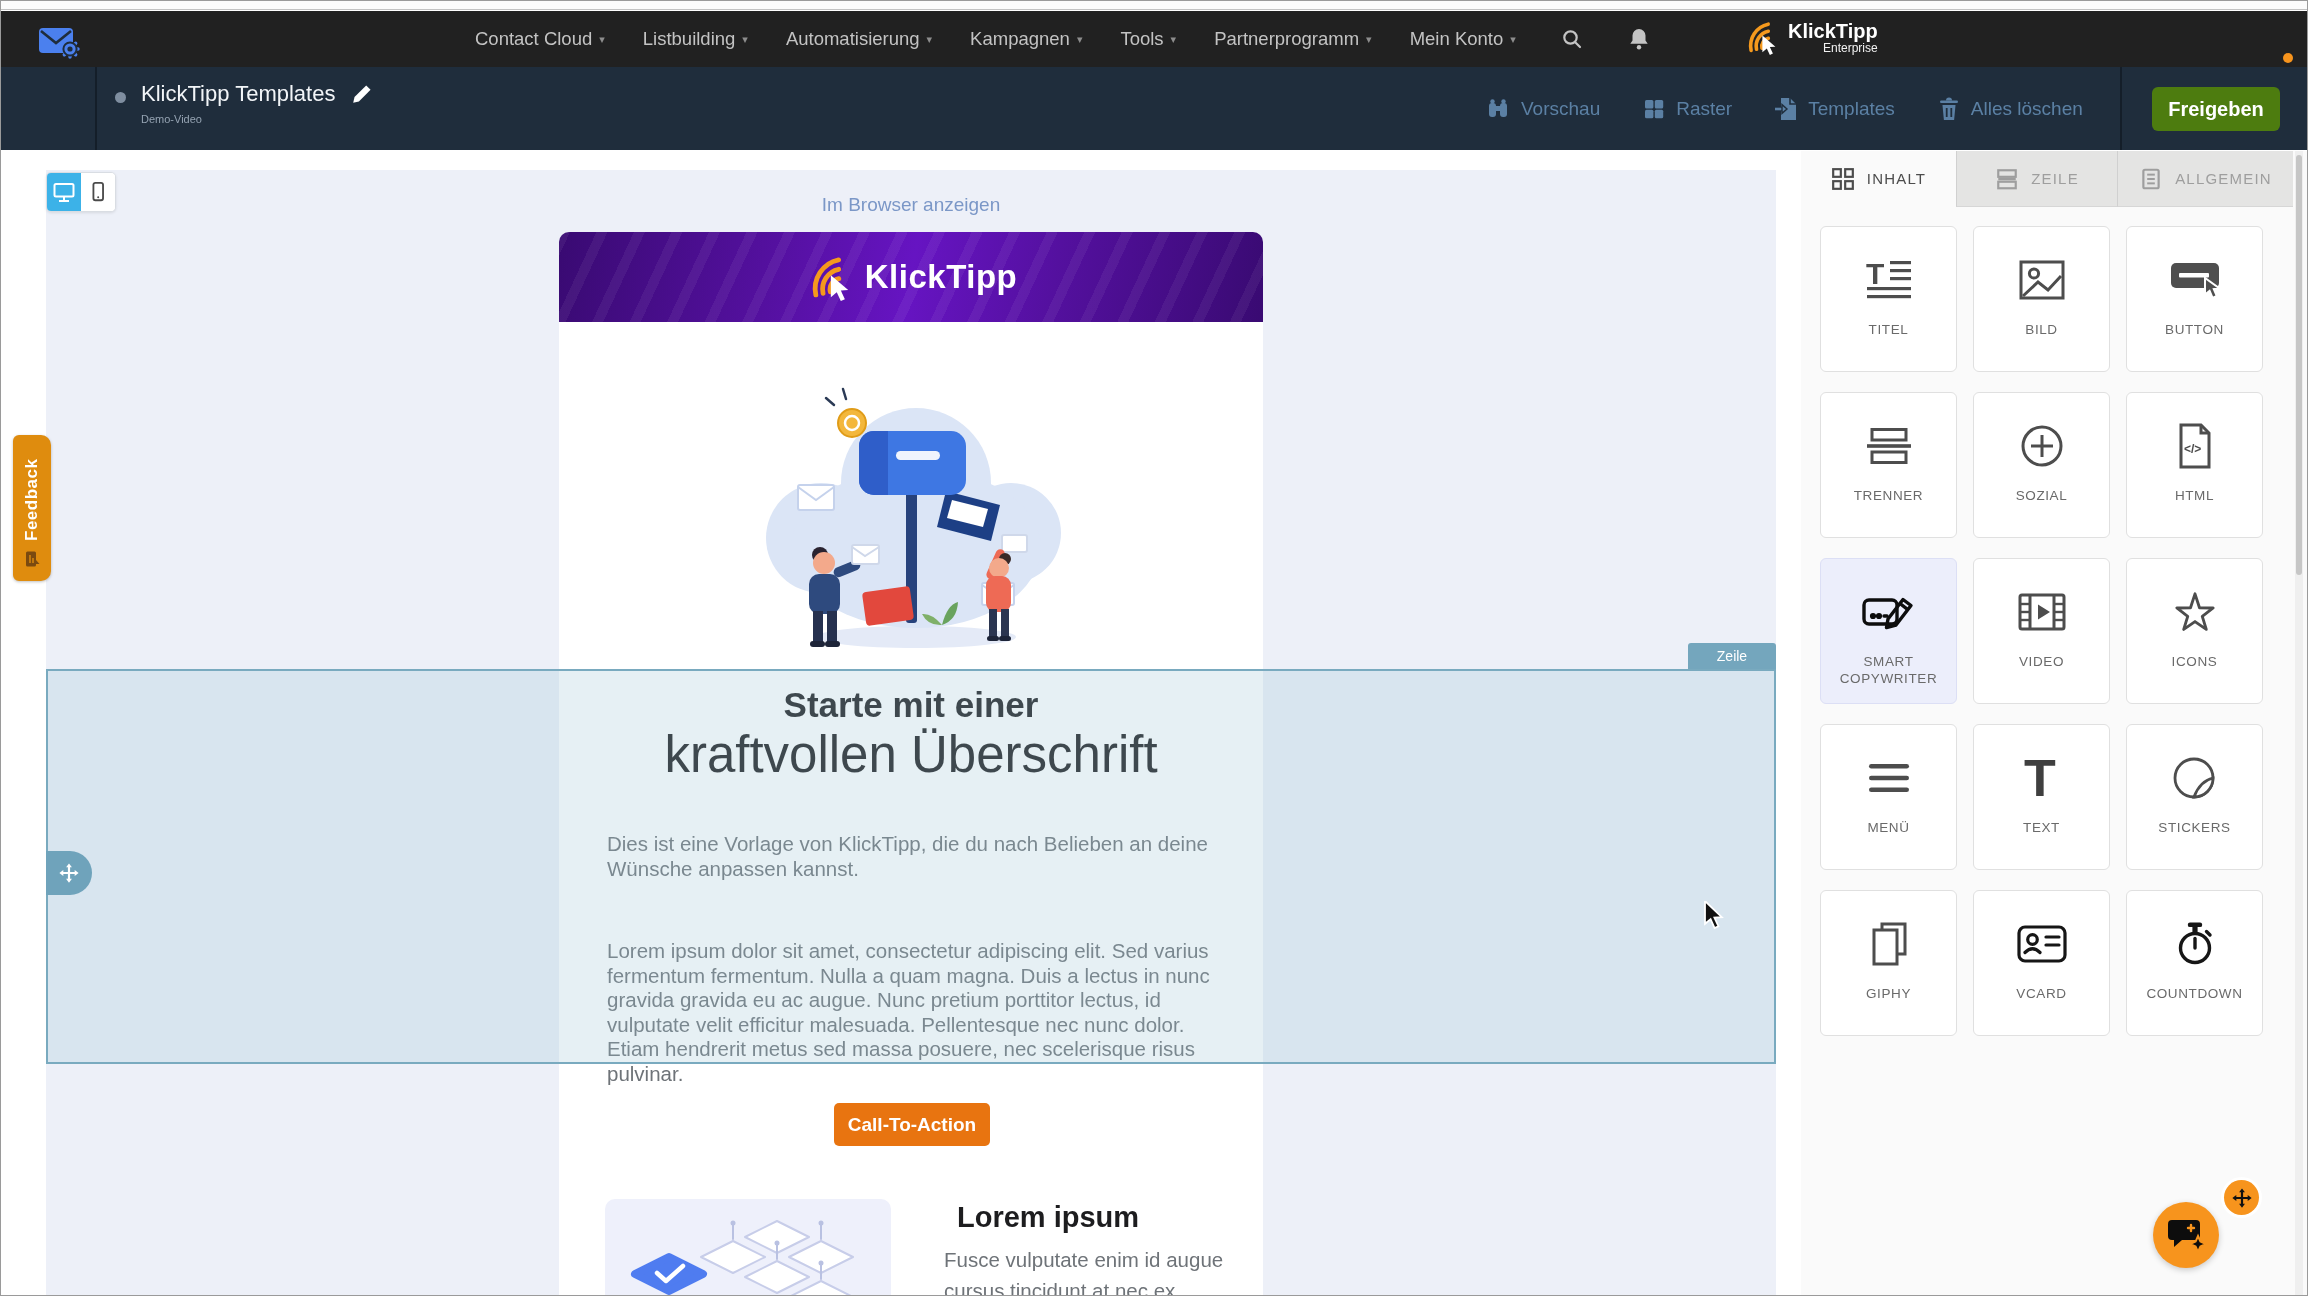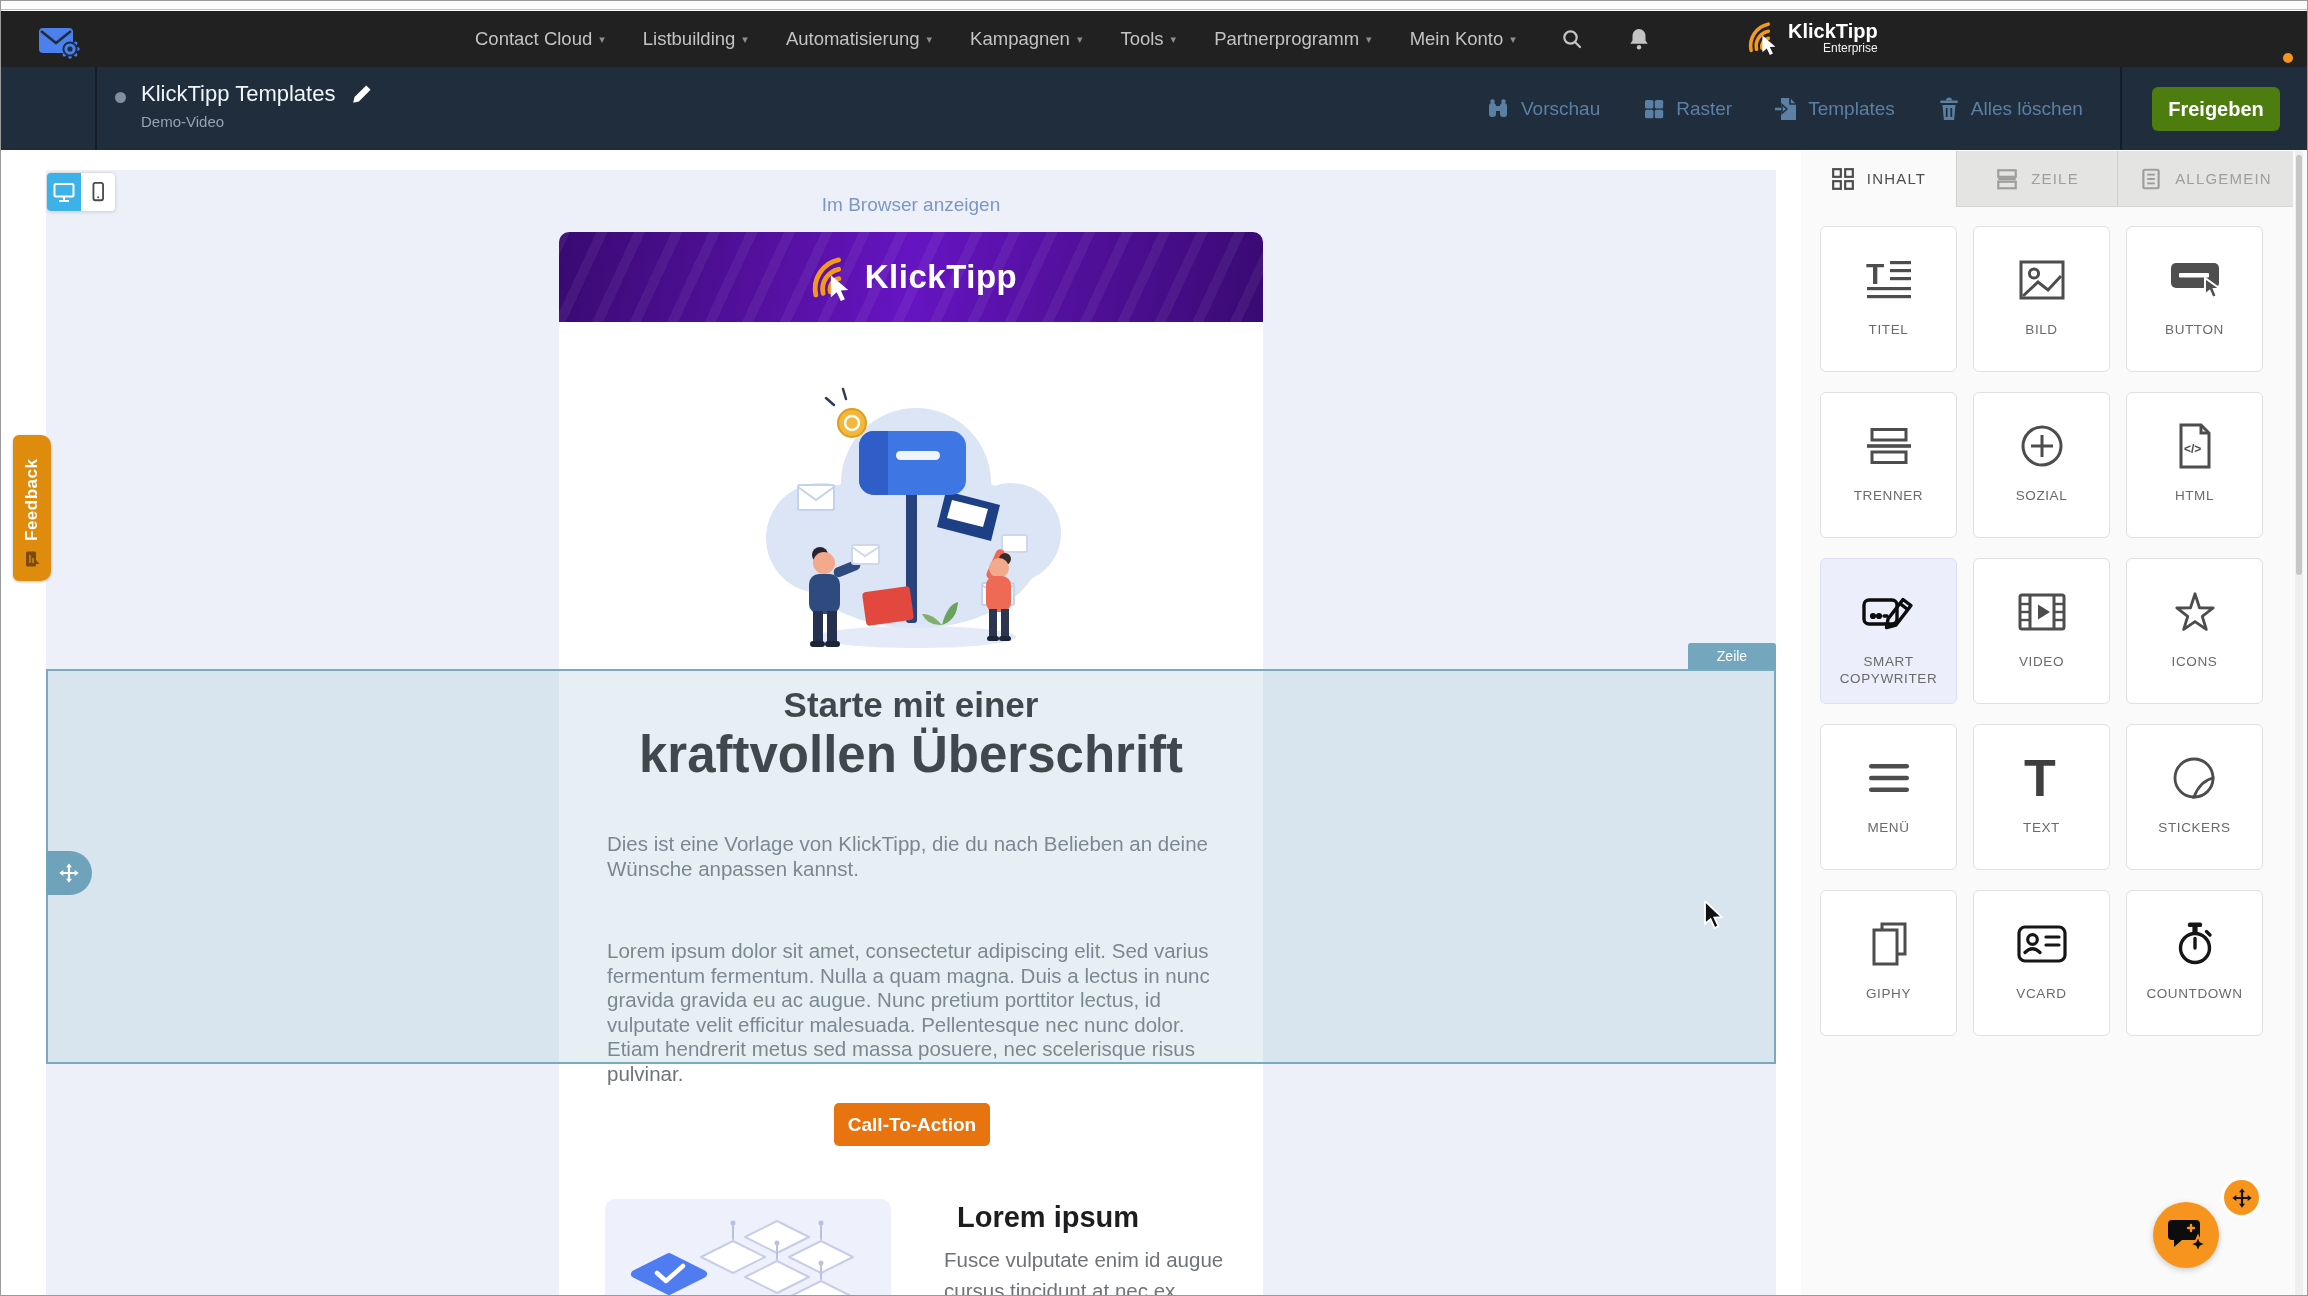--- a/index.html
+++ b/index.html
@@ -24,21 +24,21 @@
   #brand-edition{font-size:12px;line-height:13px;text-align:right;color:#f2f2f2;}
   #notif-dot{left:2282px;top:52px;width:10px;height:10px;border-radius:50%;background:#f7941d;}
 
   
   #toolbar{left:0;top:66px;width:2308px;height:83px;background:#1f2d3c;}
   #tb-logo{left:36px;top:24px;cursor:pointer;}
   #tb-divider-l{left:94px;top:66px;width:2px;height:83px;background:#141e29;position:absolute;}
   #tb-dot{left:114px;top:91px;width:11px;height:11px;border-radius:50%;background:#7f8ea0;}
   #tb-title-row{left:140px;top:80px;display:flex;align-items:center;gap:16px;}
   #tb-title{color:#f2f5f8;font-size:22px;line-height:26px;font-weight:400;white-space:nowrap;}
-  #tb-subtitle{left:140px;top:112px;color:#95a3b2;font-size:15px;}
+  #tb-subtitle{left:140px;top:112px;color:#95a3b2;font-size:11px;}
   #tb-actions{left:1484px;top:66px;height:83px;display:flex;align-items:center;gap:42px;}
   .tb-action{display:flex;align-items:center;gap:10px;color:#5b80a4;font-size:19px;cursor:pointer;white-space:nowrap;}
   #tb-divider-r{left:2119px;top:66px;width:2px;height:83px;background:#141e29;position:absolute;}
   #publish-btn{left:2151px;top:86px;width:128px;height:44px;background:#4d7c0f;border:none;border-radius:6px;
                color:#fff;font-size:20px;font-weight:bold;cursor:pointer;}
 
   
   #canvas{left:45px;top:169px;width:1730px;height:1127px;background:#edf0f8;}
   #device-toggle{left:45px;top:171px;height:40px;display:flex;background:#fff;border:1px solid #d9dde3;
                  border-radius:5px;box-shadow:0 1px 3px rgba(0,0,0,.10);overflow:hidden;}
@@ -50,21 +50,21 @@
   #email-col{left:558px;top:321px;width:704px;height:975px;background:#fff;}
   #banner{left:558px;top:231px;width:704px;height:90px;border-radius:10px 10px 0 0;
           background:
             repeating-linear-gradient(115deg,rgba(255,255,255,0.055) 0 10px,rgba(0,0,0,0) 10px 34px),
             linear-gradient(100deg,#390a72 0%,#54109f 30%,#6614c2 50%,#54109f 70%,#390a72 100%);
           display:flex;align-items:center;justify-content:center;gap:12px;}
   #banner-brand{color:#fff;font-size:33px;font-weight:bold;letter-spacing:.5px;}
 
   
   #eh1{left:558px;top:684px;width:704px;text-align:center;font-size:35px;font-weight:bold;color:#1d1d1f;}
-  #eh2{left:558px;top:724px;width:704px;text-align:center;font-size:51px;font-weight:bold;color:#1d1d1f;}
+  #eh2{left:558px;top:724px;width:704px;text-align:center;font-size:51px;font-weight:normal;color:#1d1d1f;}
   .epara{left:606px;width:620px;color:#6e7378;font-size:20.5px;line-height:24.5px;}
   #ep1{top:831px;}
   #ep2{top:938px;}
   #cta-btn{left:833px;top:1102px;width:156px;height:43px;background:#e87410;border:none;border-radius:5px;
            color:#fff;font-size:19px;font-weight:bold;cursor:pointer;}
   #duo-card{left:604px;top:1198px;width:286px;height:120px;background:#eef0fb;border-radius:10px;overflow:hidden;}
   #duo-title{left:916px;top:1200px;font-size:29px;font-weight:bold;color:#1d1d1f;margin-left:40px;}
   #duo-text{left:943px;top:1243px;width:290px;color:#6e7378;font-size:20.5px;line-height:31px;}
 
   

